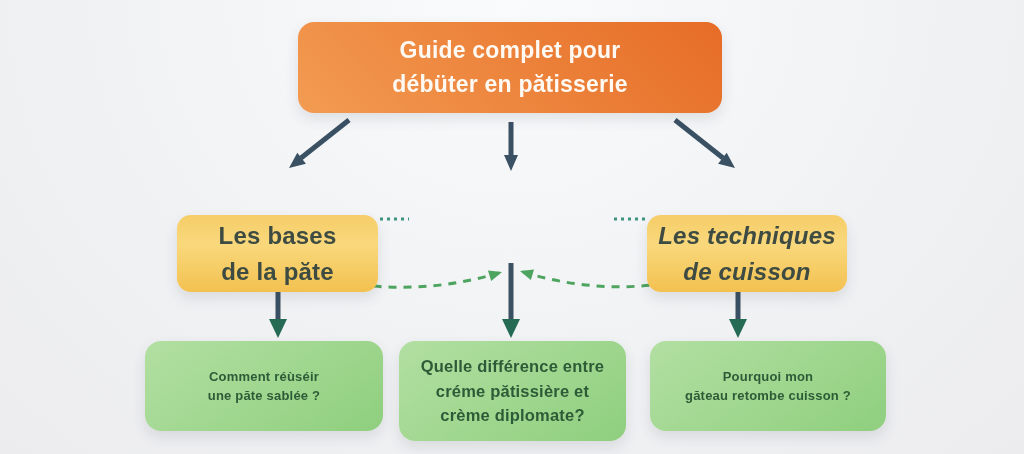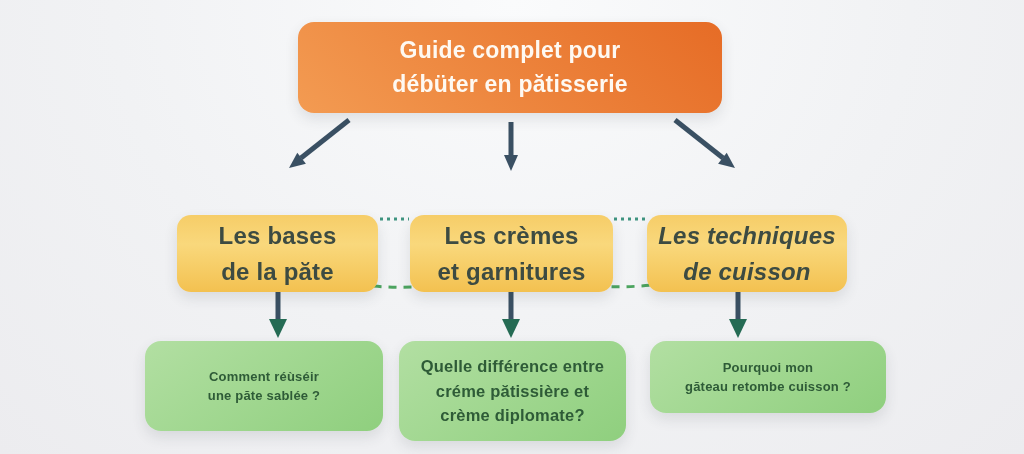--- a/index.html
+++ b/index.html
@@ -36,21 +36,21 @@
   .node.branch.b3 { left: 647px; width: 200px; font-style: italic; }
 
   .node.question {
     top: 341px; border-radius: 16px;
     background: linear-gradient(145deg, var(--question-box-start, #b2dfa2), var(--question-box-end, #8fcf7e));
     color: var(--question-text, #2e5b37);
     font-size: 13px; line-height: 1.5;
   }
   .node.question.q1 { left: 145px; width: 238px; height: 90px; }
   .node.question.q2 { left: 399px; width: 227px; height: 100px; font-size: 16.5px; }
-  .node.question.q3 { left: 650px; width: 236px; height: 72px; }
+  .node.question.q3 { left: 650px; width: 236px; height: 90px; }
 
   .dark-line  { stroke: var(--arrow-dark, #3a5063); stroke-width: 5; fill: none; }
   .dark-head  { fill: var(--arrow-dark, #3a5063); }
   .teal-head  { fill: var(--arrowhead-teal, #256b54); }
   .dotted     { stroke: var(--link-dotted, #3f9480); stroke-width: 3; stroke-dasharray: 3 4; fill: none; }
   .curve      { stroke: var(--arrow-curved, #4ca45f); stroke-width: 3; fill: none; stroke-dasharray: 8 7; }
   .curve-head { fill: var(--arrow-curved, #4ca45f); }
 </style>
 </head>
 <body>
@@ -93,24 +93,20 @@
 
   <div class="node root">
     <span>Guide complet pour
 débüter en pătisserie</span>
   </div>
 
   <div class="node branch b1">
     <span>Les bases
 de la păte</span>
   </div>
-  <div class="node branch b2">
-    <span>Les crèmes
-et garnitures</span>
-  </div>
   <div class="node branch b3">
     <span>Les techniques
 de cuisson</span>
   </div>
 
   <div class="node question q1">
     <span>Comment réùséir
 une păte sablée ?</span>
   </div>
   <div class="node question q2">

